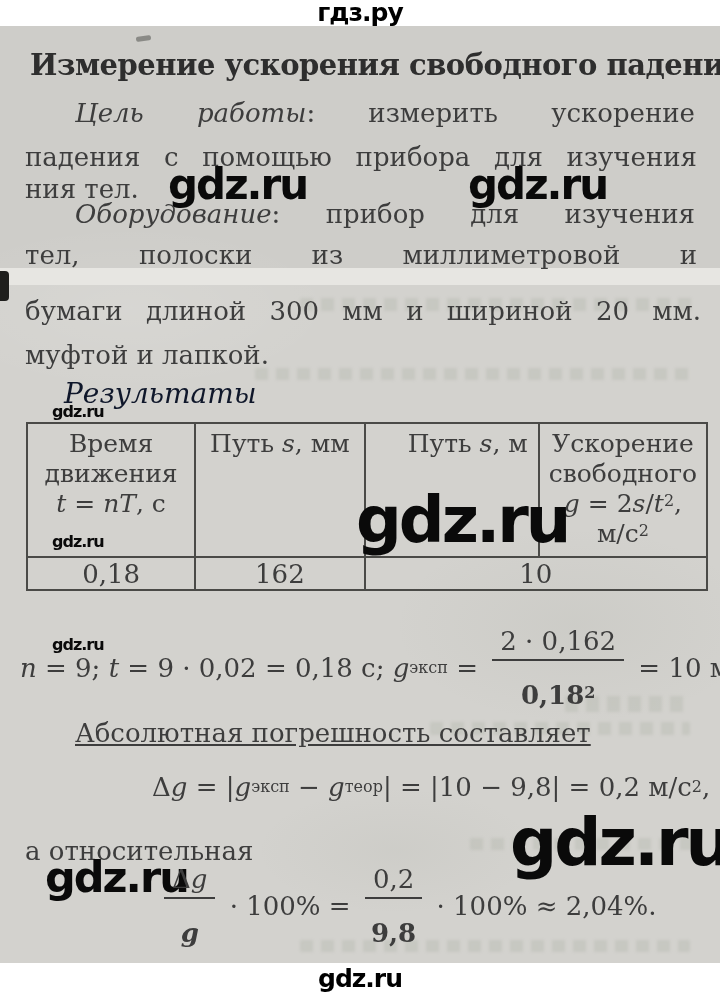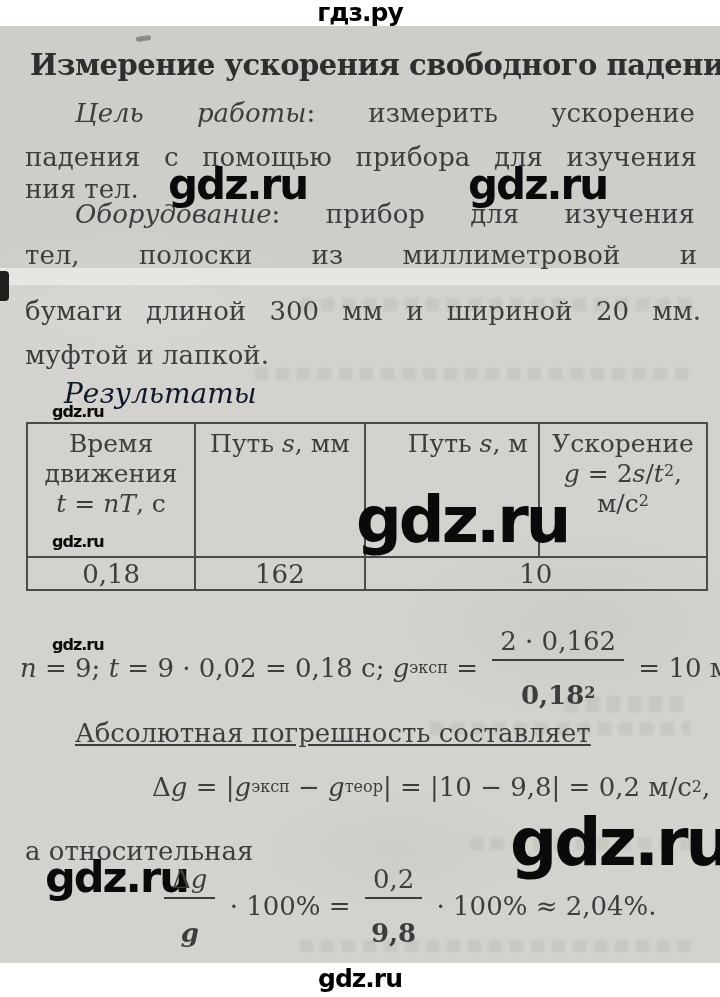--- a/index.html
+++ b/index.html
@@ -136,20 +136,21 @@
         <span><span class="it">t</span><span> = </span><span class="it">nT</span><span>, с</span></span>
       </div>
       <div class="cell bdr w2">
         <span><span>Путь </span><span class="it">s</span><span>, мм</span></span>
       </div>
       <div class="cell bdr w3">
         <span><span>Путь </span><span class="it">s</span><span>, м</span></span>
       </div>
       <div class="cell w4">
         <span>Ускорение</span>
+        <span>свободного</span>
         <span><span class="it">g</span><span> = 2</span><span class="it">s</span><span>/</span><span class="it">t</span><sup class="s">2</sup><span>,</span></span>
         <span><span>м/с</span><sup class="s">2</sup></span>
       </div>
     </div>
     <div class="trow">
       <div class="dcell bdr w1" style="border-right:2px solid #4a4a47;">0,18</div>
       <div class="dcell bdr w2" style="border-right:2px solid #4a4a47;">162</div>
       <div class="dcell w4">10</div>
     </div>
   </div>

